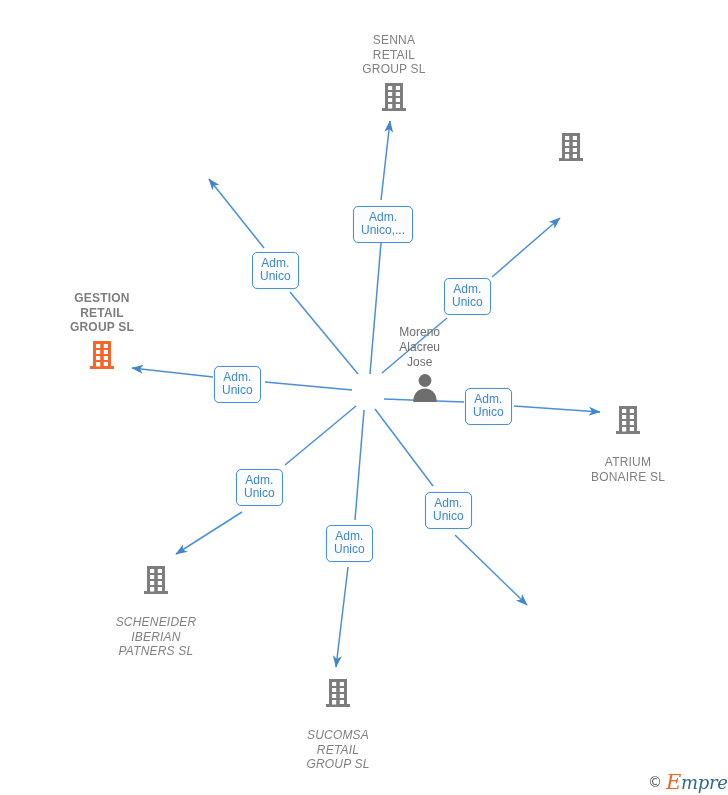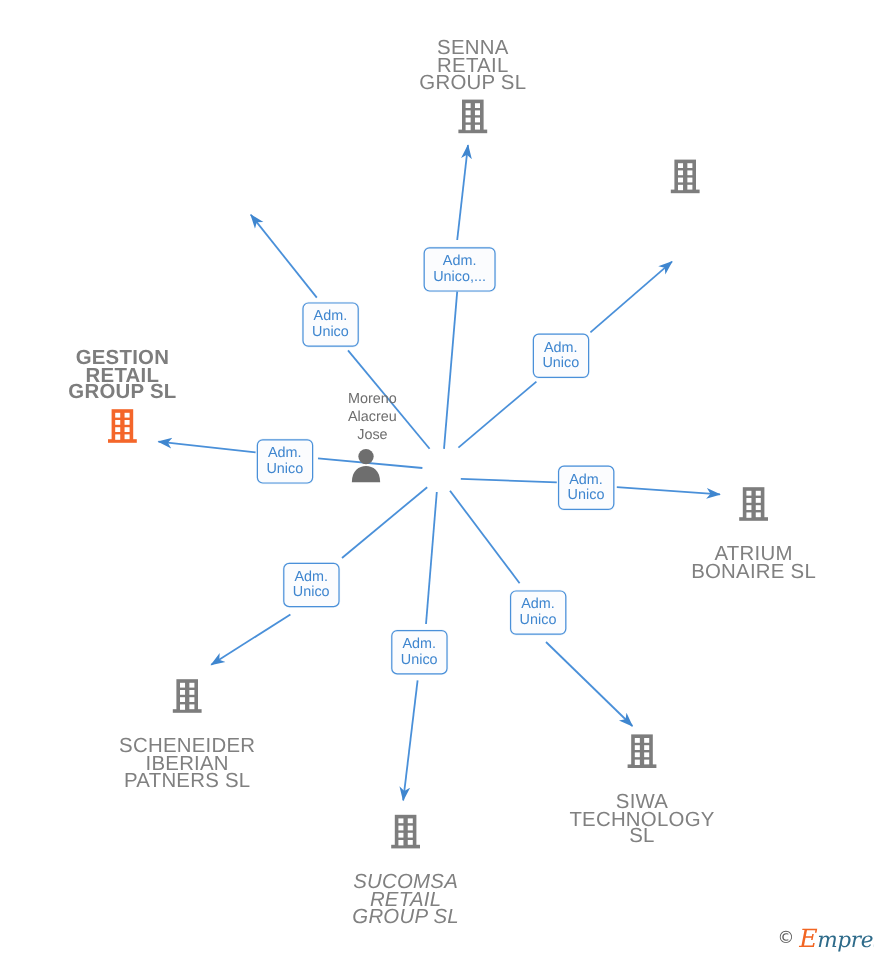--- a/index.html
+++ b/index.html
@@ -26,21 +26,21 @@
   }
   .node {
     position: absolute;
     display: flex;
     flex-direction: column;
     align-items: center;
     width: 160px;
     margin-left: -80px;
   }
   .node .caption {
-    font-size: 17px;
+    font-size: 12px;
     line-height: 14.5px;
     color: #808080;
     text-align: center;
     letter-spacing: 0.2px;
     white-space: pre-line;
   }
   .node.highlight .caption {
     font-weight: bold;
     color: #7d7d7d;
   }
@@ -52,21 +52,21 @@
   .node.caption-below .caption {
     margin-top: 19px;
   }
   .node.caption-above .caption {
     margin-bottom: 4px;
   }
   .person-node {
     position: absolute;
     display: flex;
     flex-direction: column;
-    align-items: flex-start;
+    align-items: flex-end;
     width: 150px;
     margin-left: -75px;
   }
   .person-node .caption {
     font-size: 12px;
     line-height: 15px;
     color: #6e6e6e;
     text-align: center;
     white-space: pre-line;
     margin-bottom: 2px;
@@ -228,21 +228,21 @@
       <rect x="16.8" y="11" width="4.2" height="4" fill="#ffffff"></rect>
       <rect x="9" y="17" width="4.2" height="4" fill="#ffffff"></rect>
       <rect x="16.8" y="17" width="4.2" height="4" fill="#ffffff"></rect>
       <rect x="9" y="23" width="4.2" height="4.5" fill="#ffffff"></rect>
       <rect x="16.8" y="23" width="4.2" height="4" fill="#ffffff"></rect>
     </svg>
     <div class="caption">ATRIUM
 BONAIRE  SL</div>
   </div>
 
-  <div class="node caption-below" style="left:156px; top:564px;">
+  <div class="node caption-below" style="left:156px; top:564px;font-style:italic;">
     <svg class="glyph" viewBox="0 0 30 32">
       <rect x="6" y="2" width="18" height="26" fill="#7d7d7d"></rect>
       <rect x="3" y="27" width="24" height="3" fill="#7d7d7d"></rect>
       <rect x="9" y="5" width="4.2" height="4" fill="#ffffff"></rect>
       <rect x="16.8" y="5" width="4.2" height="4" fill="#ffffff"></rect>
       <rect x="9" y="11" width="4.2" height="4" fill="#ffffff"></rect>
       <rect x="16.8" y="11" width="4.2" height="4" fill="#ffffff"></rect>
       <rect x="9" y="17" width="4.2" height="4" fill="#ffffff"></rect>
       <rect x="16.8" y="17" width="4.2" height="4" fill="#ffffff"></rect>
       <rect x="9" y="23" width="4.2" height="4.5" fill="#ffffff"></rect>
@@ -264,37 +264,20 @@
       <rect x="9" y="17" width="4.2" height="4" fill="#ffffff"></rect>
       <rect x="16.8" y="17" width="4.2" height="4" fill="#ffffff"></rect>
       <rect x="9" y="23" width="4.2" height="4.5" fill="#ffffff"></rect>
       <rect x="16.8" y="23" width="4.2" height="4" fill="#ffffff"></rect>
     </svg>
     <div class="caption">SUCOMSA
 RETAIL
 GROUP  SL</div>
   </div>
 
-  <div class="node caption-below" style="left:535px; top:610px;">
-    <svg class="glyph" viewBox="0 0 30 32">
-      <rect x="6" y="2" width="18" height="26" fill="#7d7d7d"></rect>
-      <rect x="3" y="27" width="24" height="3" fill="#7d7d7d"></rect>
-      <rect x="9" y="5" width="4.2" height="4" fill="#ffffff"></rect>
-      <rect x="16.8" y="5" width="4.2" height="4" fill="#ffffff"></rect>
-      <rect x="9" y="11" width="4.2" height="4" fill="#ffffff"></rect>
-      <rect x="16.8" y="11" width="4.2" height="4" fill="#ffffff"></rect>
-      <rect x="9" y="17" width="4.2" height="4" fill="#ffffff"></rect>
-      <rect x="16.8" y="17" width="4.2" height="4" fill="#ffffff"></rect>
-      <rect x="9" y="23" width="4.2" height="4.5" fill="#ffffff"></rect>
-      <rect x="16.8" y="23" width="4.2" height="4" fill="#ffffff"></rect>
-    </svg>
-    <div class="caption">SIWA
-TECHNOLOGY
-SL</div>
-  </div>
 
   <div class="person-node" style="left:365px; top:325px;">
     <div class="caption">Moreno
 Alacreu
 Jose</div>
     <svg class="glyph" viewBox="0 0 30 30">
       <circle cx="15" cy="8.5" r="6.4" fill="#6e6e6e"></circle>
       <path d="M3.2 30 C3.2 20.2 9.2 16.4 15 16.4 C20.8 16.4 26.8 20.2 26.8 30 Z" fill="#6e6e6e"></path>
     </svg>
   </div>

